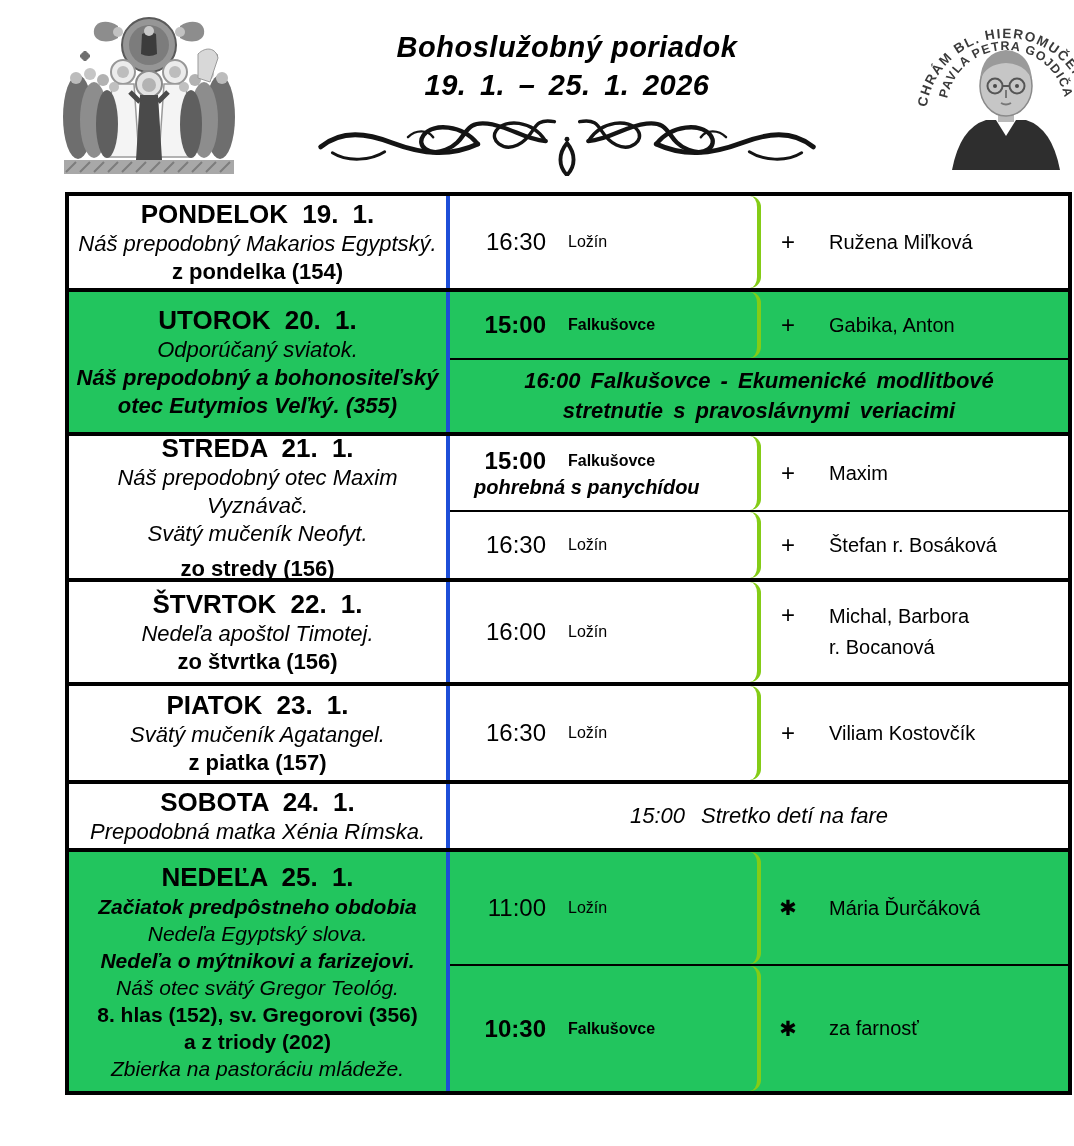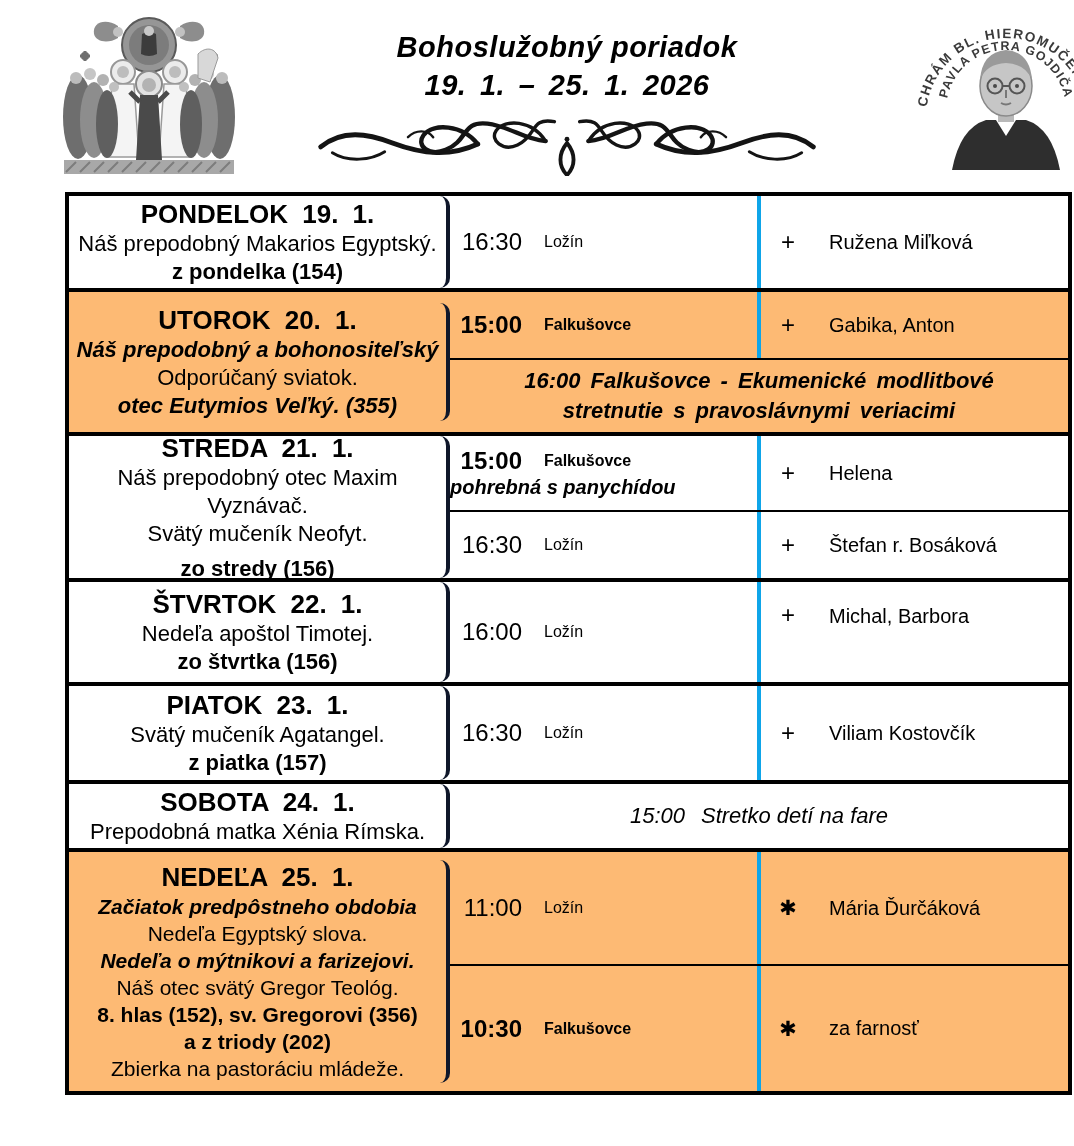--- a/index.html
+++ b/index.html
@@ -13,37 +13,37 @@
   .title-line.date{word-spacing:5px;}
   .flourish{display:block;margin:8px auto 0 auto;width:520px;height:64px;}
   .stamp{position:absolute;left:880px;top:6px;width:188px;height:174px;}
   .stamp text{font-family:"Liberation Sans","DejaVu Sans",sans-serif;font-weight:bold;fill:#3a3a3a;}
 
   
   .tbl{position:absolute;left:33px;top:192px;width:1007px;height:903px;
        border:4px solid #000;box-sizing:border-box;display:flex;flex-direction:column;}
   .row{display:flex;flex:none;}
   .row + .row{border-top:4px solid #000;}
-  .row.shaded{background:#fdba74;align-items:center;}
-  .daycell{width:381px;flex:none;border-right:4px solid #0f172a;box-sizing:border-box;
+  .row.shaded{background:#22c55e;}
+  .daycell{width:381px;flex:none;border-right:4px solid #1d4ed8;box-sizing:border-box;
            display:flex;flex-direction:column;justify-content:center;align-items:center;
-           text-align:center;padding:1px 3px;border-radius:10px;}
+           text-align:center;padding:1px 3px;}
   .dtitle{font-size:26px;font-weight:bold;line-height:32px;word-spacing:7px;}
   .dline{font-size:22px;line-height:28px;}
   .dline.sm{font-size:21px;line-height:27px;}
-  .it{}
+  .it{font-style:italic;}
   .bd{font-weight:bold;}
   .bi{font-weight:bold;font-style:italic;}
   .gap-top{margin-top:7px;}
 
   .rowright{flex:1;display:flex;flex-direction:column;}
   .subrow{display:flex;flex:none;}
   .subrow + .subrow{border-top:2px solid #000;}
-  .timecell{width:311px;flex:none;border-right:4px solid #0ea5e9;box-sizing:border-box;
-            display:flex;align-items:center;padding-left:0;}
+  .timecell{width:311px;flex:none;border-right:4px solid #84cc16;box-sizing:border-box;
+            display:flex;align-items:center;padding-left:24px;border-radius:11px;}
   .timecell.col{flex-direction:column;justify-content:center;align-items:stretch;}
   .trow{display:flex;align-items:center;}
   .time{font-size:24px;width:72px;flex:none;text-align:right;}
   .place{font-size:16px;margin-left:22px;}
   .note{font-size:20px;font-weight:bold;font-style:italic;text-align:left;padding-right:10px;line-height:24px;}
   .namecell{flex:1;display:flex;align-items:center;padding-left:14px;}
   .namecell.top{align-items:flex-start;padding-top:19px;}
   .sym{font-size:24px;width:26px;flex:none;text-align:center;}
   .sym.star{font-size:21px;font-weight:bold;}
   .name{font-size:20px;margin-left:28px;line-height:31px;}
@@ -161,22 +161,22 @@
             <span class="sym">+</span>
             <span class="name">Ružena Miľková</span>
           </div>
         </div>
       </div>
     </div>
 
     <div class="row shaded" style="height:140px">
       <div class="daycell">
         <div class="dtitle">UTOROK 20. 1.</div>
+        <div class="dline it">Odporúčaný sviatok.</div>
         <div class="dline bi">Náš prepodobný a bohonositeľský</div>
-        <div class="dline it">Odporúčaný sviatok.</div>
         <div class="dline bi">otec Eutymios Veľký. (355)</div>
       </div>
       <div class="rowright">
         <div class="subrow" style="height:66px">
           <div class="timecell">
             <span class="time bd">15:00</span>
             <span class="place bd">Falkušovce</span>
           </div>
           <div class="namecell">
             <span class="sym">+</span>
@@ -203,21 +203,21 @@
         <div class="subrow" style="height:74px">
           <div class="timecell col">
             <div class="trow">
               <span class="time bd">15:00</span>
               <span class="place bd">Falkušovce</span>
             </div>
             <div class="note">pohrebná s panychídou</div>
           </div>
           <div class="namecell">
             <span class="sym">+</span>
-            <span class="name">Helena</span>
+            <span class="name">Maxim</span>
           </div>
         </div>
         <div class="subrow" style="height:66px">
           <div class="timecell">
             <span class="time">16:30</span>
             <span class="place">Ložín</span>
           </div>
           <div class="namecell">
             <span class="sym">+</span>
             <span class="name">Štefan r. Bosáková</span>
@@ -235,20 +235,21 @@
       <div class="rowright">
         <div class="subrow" style="flex:1">
           <div class="timecell">
             <span class="time">16:00</span>
             <span class="place">Ložín</span>
           </div>
           <div class="namecell top">
             <span class="sym">+</span>
             <span class="name">
               <span style="display:block">Michal, Barbora</span>
+              <span style="display:block">r. Bocanová</span>
             </span>
           </div>
         </div>
       </div>
     </div>
 
     <div class="row" style="height:94px">
       <div class="daycell">
         <div class="dtitle">PIATOK 23. 1.</div>
         <div class="dline it">Svätý mučeník Agatangel.</div>

